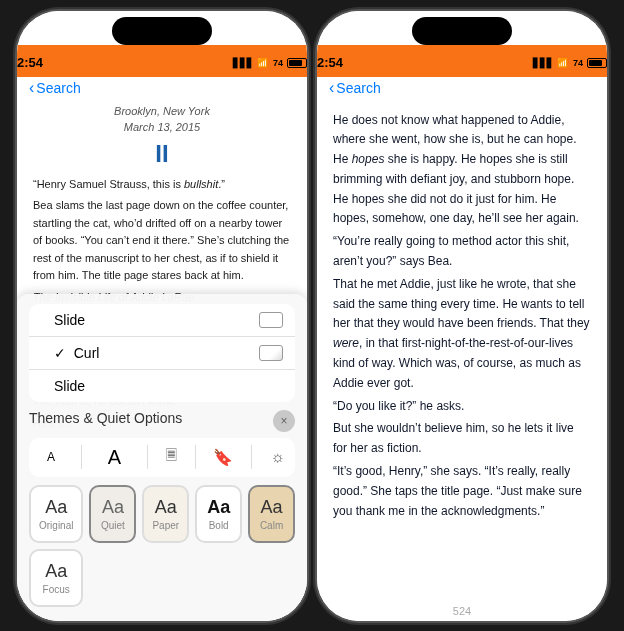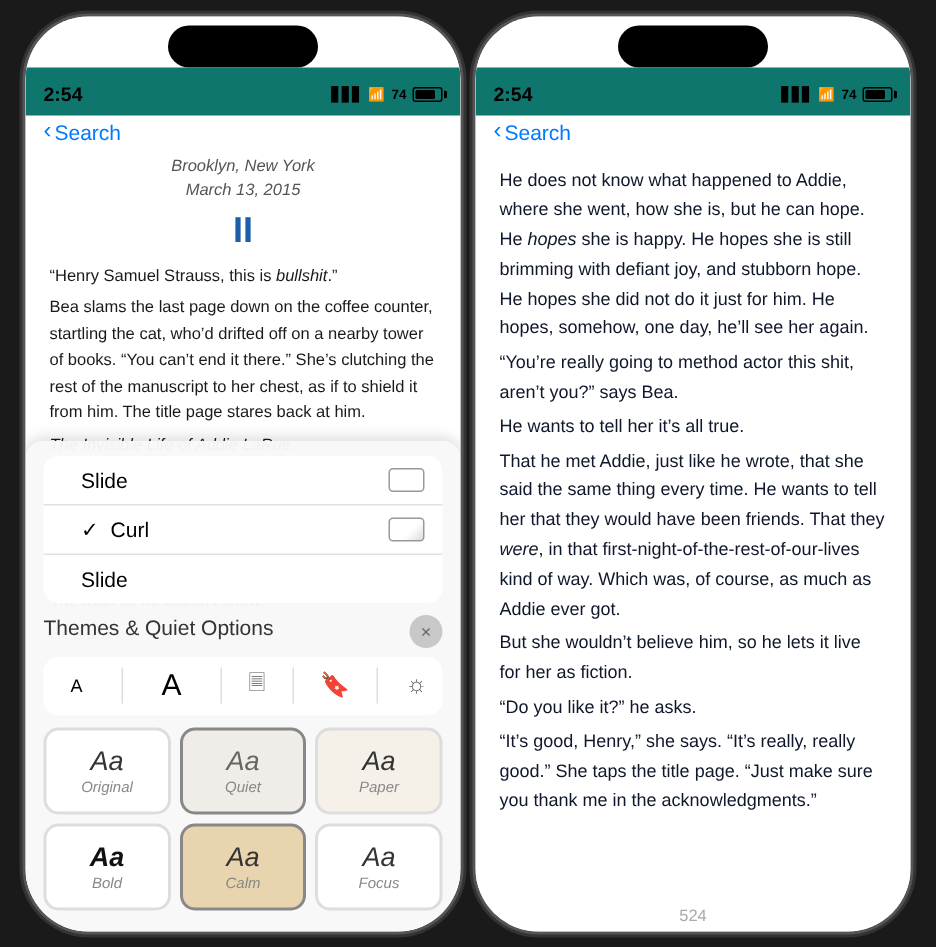--- a/index.html
+++ b/index.html
@@ -35,25 +35,25 @@
       overflow: hidden;
       position: relative;
       display: flex;
       flex-direction: column;
     }
     
     .status-bar {
       display: flex;
       justify-content: space-between;
       align-items: center;
-      padding: 8px 12px 4px;
+      padding: 8px 0 4px;
       font-size: 11px;
       font-weight: 600;
       height: 32px;
-      background: #0f766e;
+      background: #f97316;
       flex-shrink: 0;
     }
     .status-time { font-size: 13px; font-weight: 700; color: #000; }
     .status-icons { display: flex; gap: 4px; align-items: center; color: #000; font-size: 9px; }
     .battery-indicator {
       width: 20px; height: 10px; border: 1.5px solid #000; border-radius: 2px; position: relative; display: inline-flex; align-items: center;
     }
     .battery-indicator::after {
       content: ''; position: absolute; right: -4px; top: 50%; transform: translateY(-50%); width: 2px; height: 5px; background: #000; border-radius: 0 1px 1px 0;
     }
@@ -165,23 +165,22 @@
     }
     .font-btn-small { font-size: 12px; }
     .font-btn-large { font-size: 20px; font-weight: 500; }
     .font-divider { width: 1px; height: 24px; background: #ddd; }
     .font-icon { font-size: 18px; color: #555; }
     .font-icon-small { font-size: 14px; }
     .brightness-icon { color: #555; }
     
     .theme-grid {
       display: grid;
-      grid-template-columns: repeat(3, 1fr);
+      grid-template-columns: repeat(5, 1fr);
       gap: 6px;
-      font-style: italic;
     }
     .theme-item {
       border-radius: 10px;
       padding: 8px;
       display: flex;
       flex-direction: column;
       align-items: center;
       justify-content: center;
       height: 58px;
       cursor: pointer;
@@ -363,24 +362,23 @@
       <div class="nav-bar">
         <div class="nav-back">
           <span class="nav-back-arrow">‹</span>
           <span>Search</span>
         </div>
       </div>
 
       <div class="reading-text">
         <p>He does not know what happened to Addie, where she went, how she is, but he can hope. He <em>hopes</em> she is happy. He hopes she is still brimming with defiant joy, and stubborn hope. He hopes she did not do it just for him. He hopes, somehow, one day, he’ll see her again.</p>
         <p>“You’re really going to method actor this shit, aren’t you?” says Bea.</p>
-        <p>He wants to tell her it’s all true.</p>
         <p>That he met Addie, just like he wrote, that she said the same thing every time. He wants to tell her that they would have been friends. That they <em>were</em>, in that first-night-of-the-rest-of-our-lives kind of way. Which was, of course, as much as Addie ever got.</p>
+        <p>“Do you like it?” he asks.</p>
         <p>But she wouldn’t believe him, so he lets it live for her as fiction.</p>
-        <p>“Do you like it?” he asks.</p>
         <p>“It’s good, Henry,” she says. “It’s really, really good.” She taps the title page. “Just make sure you thank me in the acknowledgments.”</p>
 
       </div>
 
       <div class="page-number">524</div>
     </div>
   </div>
 </div>
 
 </body></html>

